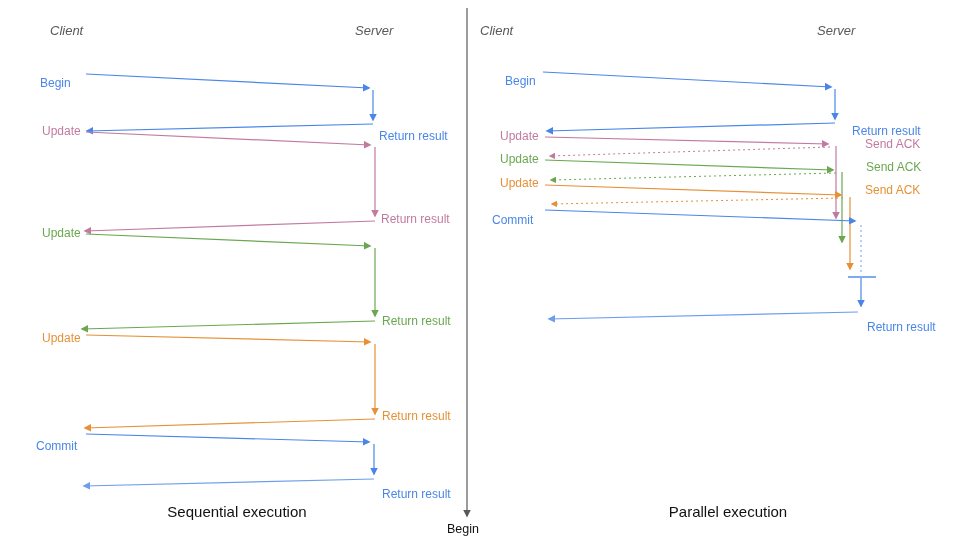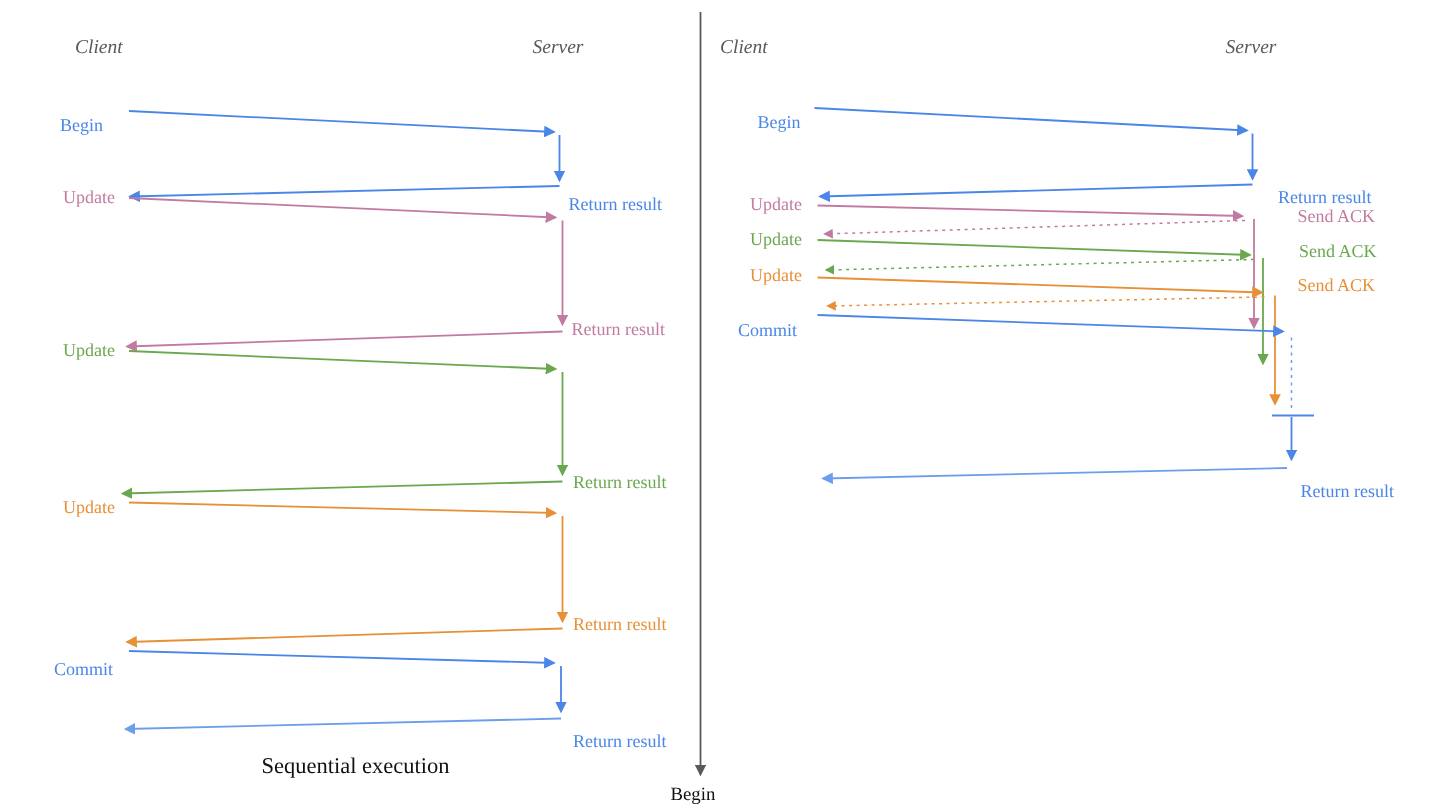--- a/index.html
+++ b/index.html
@@ -1,17 +1,17 @@
 <!DOCTYPE html>
 <html><head>
 <meta charset="utf-8">
 <style>
   html,body{margin:0;padding:0;background:#ffffff;}
   #canvas{position:relative;width:960px;height:540px;background:#ffffff;overflow:hidden;
-          font-family:Liberation Serif, serif;}
+          font-family:Liberation Sans, sans-serif;}
   #wires{position:absolute;left:0;top:0;}
   .lbl{position:absolute;font-size:12px;line-height:13px;white-space:nowrap;}
   .actor{font-style:italic;font-size:13px;color:#595959;}
   .blue{color:#4a86e8;margin-top:12px;} .pink{color:#c27ba0;} .green{color:#6aa84f;} .orange{color:#e69138;}
   .title{font-size:15px;color:#111111;width:220px;text-align:center;}
   .time{color:#111111;font-size:12.5px;}
 </style>
 </head>
 <body>
 
@@ -121,16 +121,17 @@
 
   <span class="lbl green" style="left:500px;top:153px">Update</span>
   <span class="lbl green" style="left:866px;top:161px">Send ACK</span>
 
   <span class="lbl orange" style="left:500px;top:177px">Update</span>
   <span class="lbl orange" style="left:865px;top:184px">Send ACK</span>
 
   <span class="lbl blue" style="left:492px;top:202px">Commit</span>
   <span class="lbl blue" style="left:867px;top:309px">Return result</span>
 
+  <span class="lbl title" style="left:618px;top:505px">Parallel execution</span>
 
   <span class="lbl time" style="left:447px;top:523px">Begin</span>
 
 </div>
 
 </body></html>

